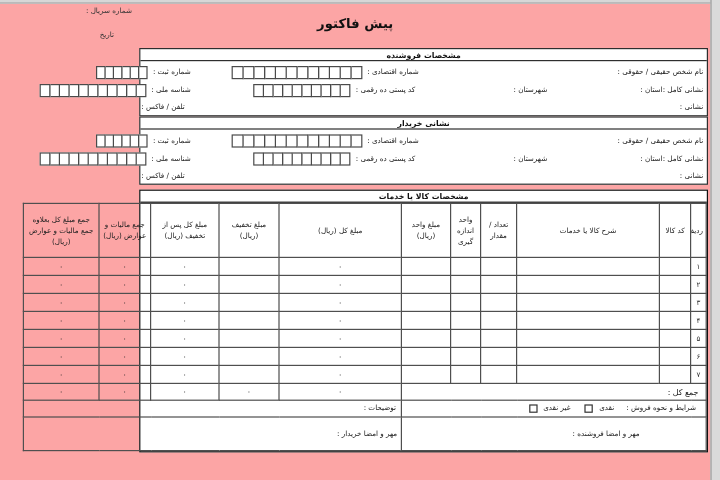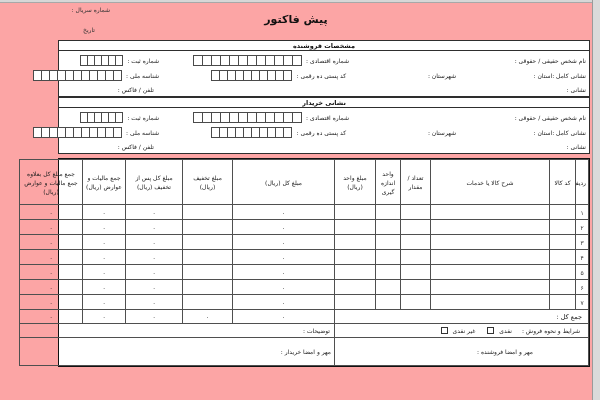--- a/index.html
+++ b/index.html
@@ -18,21 +18,21 @@
     background:#fca5a5; direction:rtl; }
 
   
   .form-header { position:absolute; top:0; right:0; width:100%; height:37px; }
   .serial { position:absolute; top:3px; right:482px; font-size:6px; color:#333; }
   .doc-title { position:absolute; top:10px; right:0; left:0; text-align:center;
     font-size:11px; font-weight:bold; color:#111; }
   .date { position:absolute; top:23px; right:497px; font-size:6px; color:#333; }
 
   
-  .form-col { position:absolute; top:37px; right:2px; width:532px; }
+  .form-col { position:absolute; top:37px; right:2px; width:474px; }
 
   
   .section { border:1px solid #2e2e2e; background:#fff; margin-bottom:0; }
   .sec-title { height:10px; border-bottom:1px solid #2e2e2e; text-align:center;
     font-size:6.5px; font-weight:bold; line-height:10px; color:#111; }
   .sec-body { position:relative; height:45px; }
   .fitem { position:absolute; font-size:6px; color:#222; white-space:nowrap;
     display:inline-flex; align-items:center; }
   .fitem .lbl { font-size:6px; color:#222; }
   .gap6 { margin-left:6px; }
@@ -230,20 +230,21 @@
                 <span class="dbox"></span>
                 <span class="dbox"></span>
               </span>
           </span>
           <span class="fitem pos-addr">نشانی :</span>
           <span class="fitem pos-phone">تلفن / فاکس :</span>
         </div>
       </div>
 
       <div class="section goods">
+        <div class="sec-title">مشخصات کالا یا خدمات</div>
         <table>
           <colgroup>
               <col style="width: 13px;">
               <col style="width: 26px;">
               <col style="width: 119px;">
               <col style="width: 30px;">
               <col style="width: 25px;">
               <col style="width: 41px;">
               <col style="width: 102px;">
               <col style="width: 50px;">

